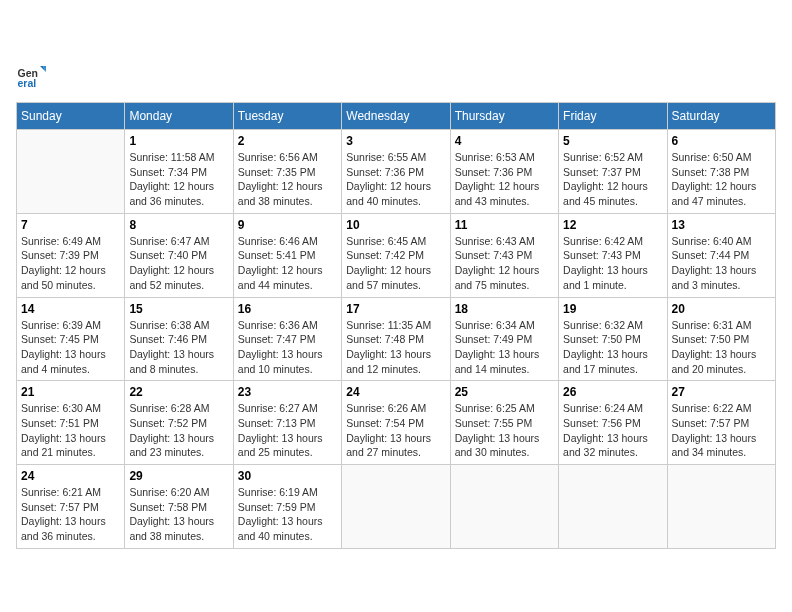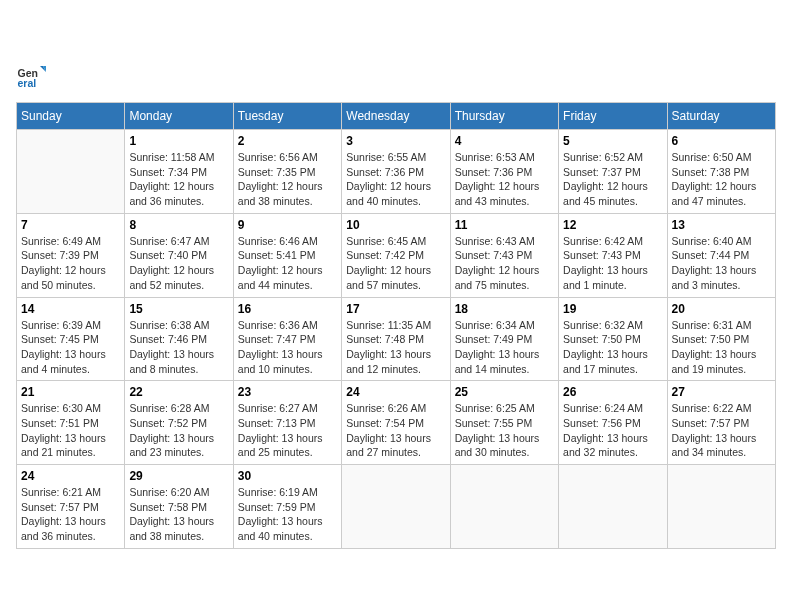--- a/index.html
+++ b/index.html
@@ -127,21 +127,21 @@
         <td><span class="day-num">12</span><span class="cell-text">Sunrise: 6:42 AM</span><br><span class="cell-text">Sunset: 7:43 PM</span><br><span class="cell-text">Daylight: 13 hours</span><br><span class="cell-text">and 1 minute.</span></td>
         <td><span class="day-num">13</span><span class="cell-text">Sunrise: 6:40 AM</span><br><span class="cell-text">Sunset: 7:44 PM</span><br><span class="cell-text">Daylight: 13 hours</span><br><span class="cell-text">and 3 minutes.</span></td>
       </tr>
       <tr>
         <td><span class="day-num">14</span><span class="cell-text">Sunrise: 6:39 AM</span><br><span class="cell-text">Sunset: 7:45 PM</span><br><span class="cell-text">Daylight: 13 hours</span><br><span class="cell-text">and 4 minutes.</span></td>
         <td><span class="day-num">15</span><span class="cell-text">Sunrise: 6:38 AM</span><br><span class="cell-text">Sunset: 7:46 PM</span><br><span class="cell-text">Daylight: 13 hours</span><br><span class="cell-text">and 8 minutes.</span></td>
         <td><span class="day-num">16</span><span class="cell-text">Sunrise: 6:36 AM</span><br><span class="cell-text">Sunset: 7:47 PM</span><br><span class="cell-text">Daylight: 13 hours</span><br><span class="cell-text">and 10 minutes.</span></td>
         <td><span class="day-num">17</span><span class="cell-text">Sunrise: 11:35 AM</span><br><span class="cell-text">Sunset: 7:48 PM</span><br><span class="cell-text">Daylight: 13 hours</span><br><span class="cell-text">and 12 minutes.</span></td>
         <td><span class="day-num">18</span><span class="cell-text">Sunrise: 6:34 AM</span><br><span class="cell-text">Sunset: 7:49 PM</span><br><span class="cell-text">Daylight: 13 hours</span><br><span class="cell-text">and 14 minutes.</span></td>
         <td><span class="day-num">19</span><span class="cell-text">Sunrise: 6:32 AM</span><br><span class="cell-text">Sunset: 7:50 PM</span><br><span class="cell-text">Daylight: 13 hours</span><br><span class="cell-text">and 17 minutes.</span></td>
-        <td><span class="day-num">20</span><span class="cell-text">Sunrise: 6:31 AM</span><br><span class="cell-text">Sunset: 7:50 PM</span><br><span class="cell-text">Daylight: 13 hours</span><br><span class="cell-text">and 19 minutes.</span></td>
+        <td><span class="day-num">20</span><span class="cell-text">Sunrise: 6:31 AM</span><br><span class="cell-text">Sunset: 7:50 PM</span><br><span class="cell-text">Daylight: 13 hours</span><br><span class="cell-text">and 20 minutes.</span></td>
       </tr>
       <tr>
         <td><span class="day-num">21</span><span class="cell-text">Sunrise: 6:30 AM</span><br><span class="cell-text">Sunset: 7:51 PM</span><br><span class="cell-text">Daylight: 13 hours</span><br><span class="cell-text">and 21 minutes.</span></td>
         <td><span class="day-num">22</span><span class="cell-text">Sunrise: 6:28 AM</span><br><span class="cell-text">Sunset: 7:52 PM</span><br><span class="cell-text">Daylight: 13 hours</span><br><span class="cell-text">and 23 minutes.</span></td>
         <td><span class="day-num">23</span><span class="cell-text">Sunrise: 6:27 AM</span><br><span class="cell-text">Sunset: 7:13 PM</span><br><span class="cell-text">Daylight: 13 hours</span><br><span class="cell-text">and 25 minutes.</span></td>
         <td><span class="day-num">24</span><span class="cell-text">Sunrise: 6:26 AM</span><br><span class="cell-text">Sunset: 7:54 PM</span><br><span class="cell-text">Daylight: 13 hours</span><br><span class="cell-text">and 27 minutes.</span></td>
         <td><span class="day-num">25</span><span class="cell-text">Sunrise: 6:25 AM</span><br><span class="cell-text">Sunset: 7:55 PM</span><br><span class="cell-text">Daylight: 13 hours</span><br><span class="cell-text">and 30 minutes.</span></td>
         <td><span class="day-num">26</span><span class="cell-text">Sunrise: 6:24 AM</span><br><span class="cell-text">Sunset: 7:56 PM</span><br><span class="cell-text">Daylight: 13 hours</span><br><span class="cell-text">and 32 minutes.</span></td>
         <td><span class="day-num">27</span><span class="cell-text">Sunrise: 6:22 AM</span><br><span class="cell-text">Sunset: 7:57 PM</span><br><span class="cell-text">Daylight: 13 hours</span><br><span class="cell-text">and 34 minutes.</span></td>
       </tr>

